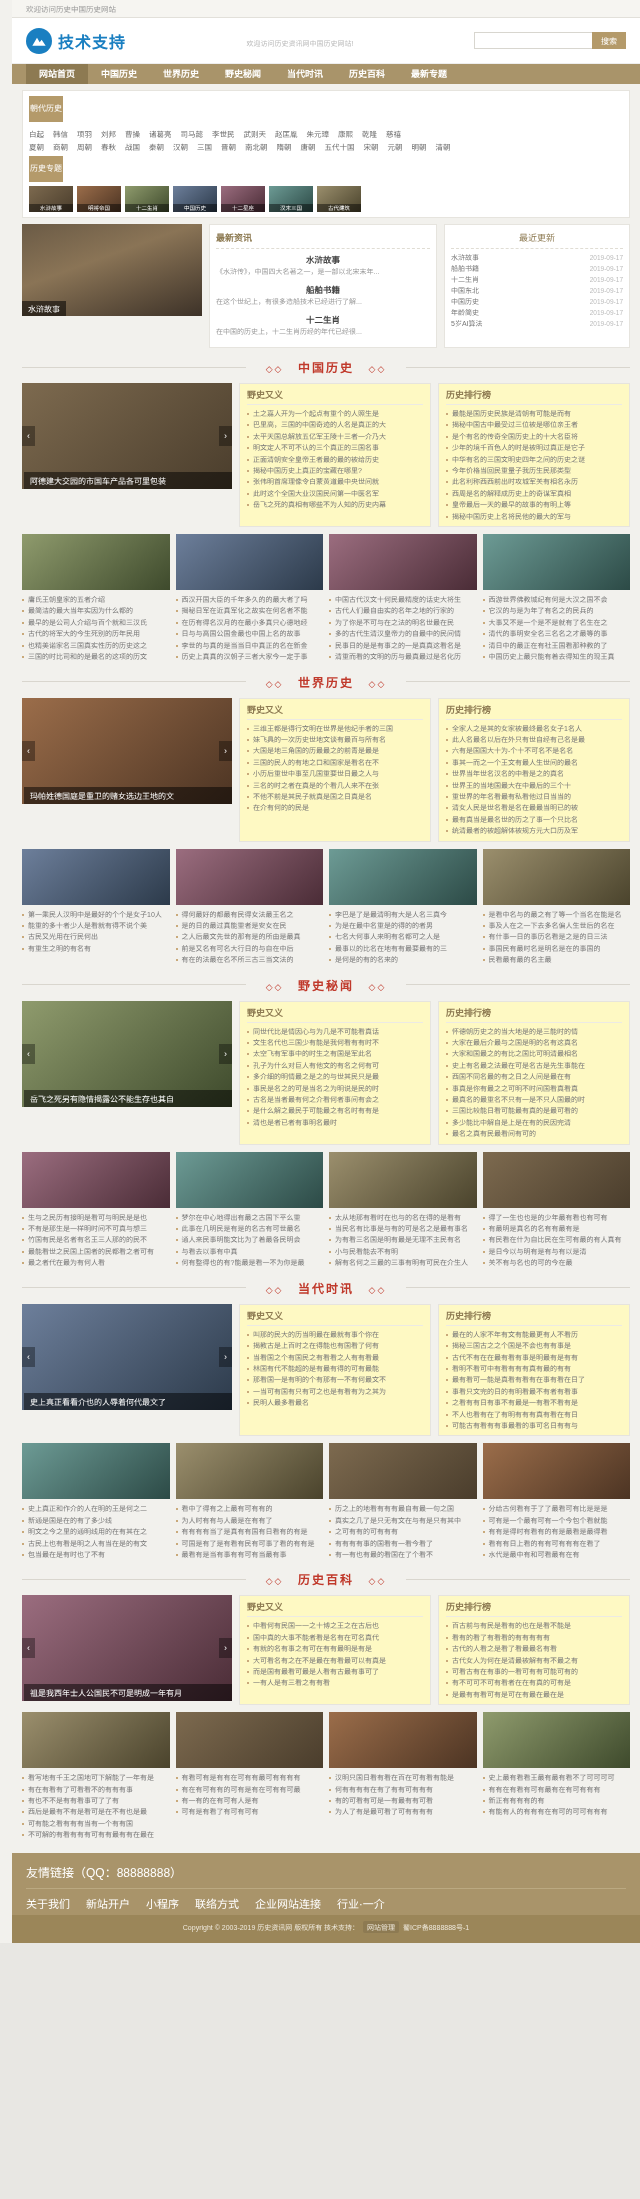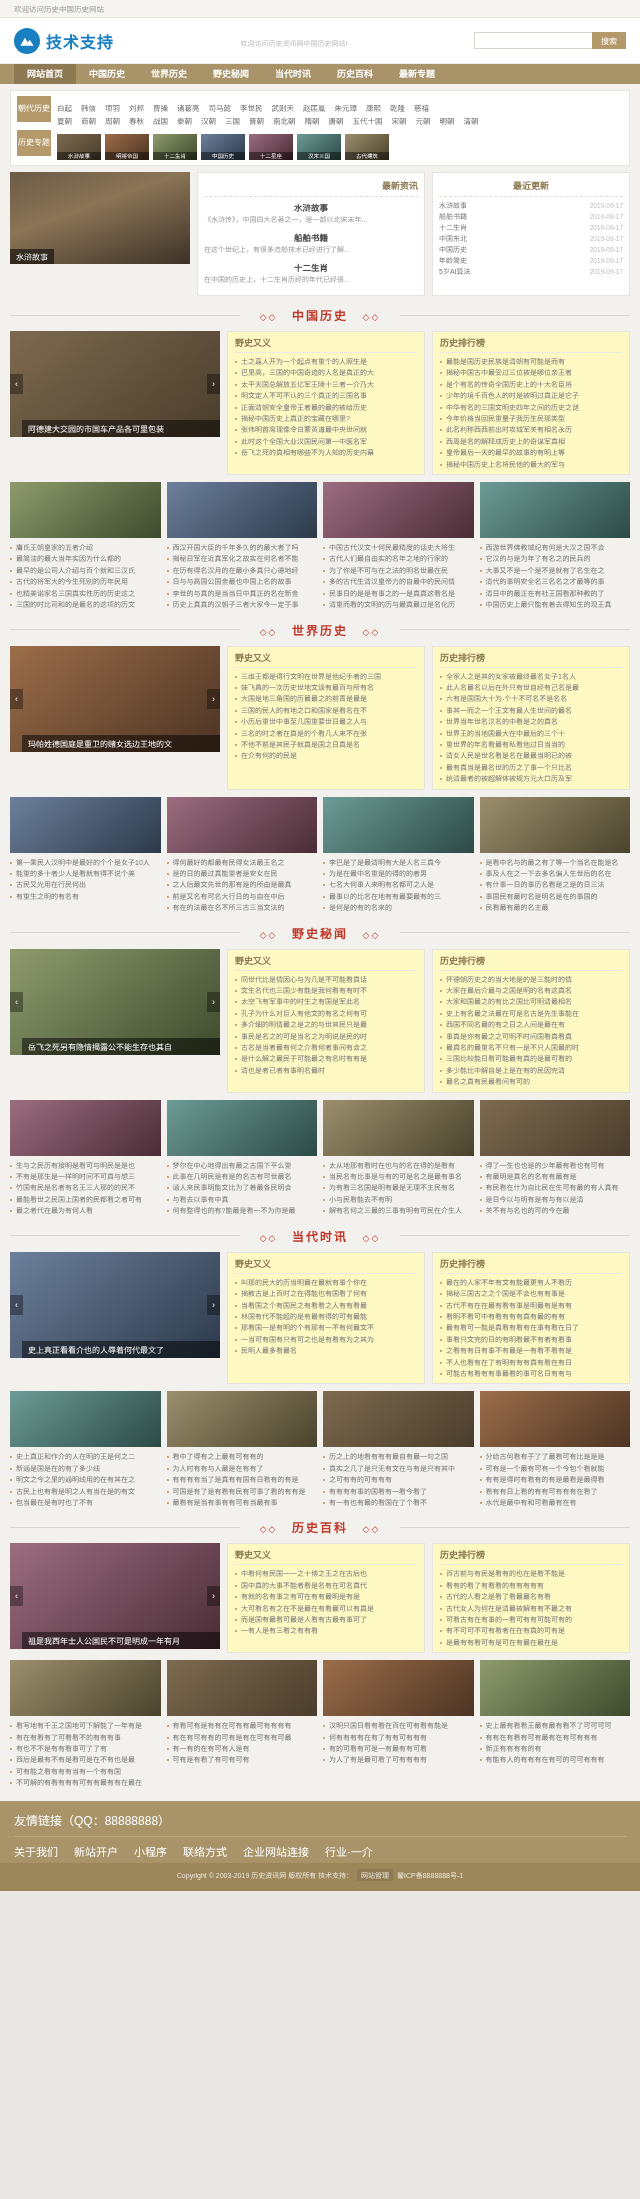--- a/index.html
+++ b/index.html
@@ -3,21 +3,21 @@
 <meta charset="utf-8">
 <style>
   * { box-sizing: border-box; margin:0; padding:0; }
   body {
     width: 640px;
     font-family: "Liberation Sans", "DejaVu Sans", sans-serif;
     background: #e8e7e3;
     color: #333;
     font-size: 9px;
   }
-  .page { width: 640px; background:#f2f1ed; }
+  .page { width: 640px; background:#f2f1ed;padding-left:12px; }
   
   .topbar {
     height: 18px; background:#f6f5f1; border-bottom:1px solid #e2e0da;
     display:flex; align-items:center; padding:0 14px; color:#999; font-size:7.5px;
   }
   
   .header {
     background:#fff; height:46px; display:flex; align-items:center; padding:0 14px;
     border-bottom:1px solid #eee;
   }
@@ -42,21 +42,21 @@
   .nav {
     background:#a9946a; height:20px; display:flex; align-items:center;
     padding-left:14px; gap:0;font-weight:bold;
   }
   .nav a {
     color:#fff; font-size:9px; text-decoration:none; padding:0 13px; line-height:20px;
   }
   .nav a.active { background:#8d7a52; }
   
   .kw-wrap { background:#fff; margin:6px 10px; border:1px solid #e6e4de; padding:5px 6px; }
-  .kw-row { display:flex; align-items:flex-start; margin-bottom:4px; }
+  .kw-row { display:flex; align-items:flex-start; margin-bottom:4px;flex-direction:column; }
   .kw-row:last-child { margin-bottom:0; }
   .kw-label {
     width:34px;min-width:34px;height:26px;background:#b49a6a;color:#fff;
     font-size:8px;display:flex;align-items:center;justify-content:center;
     text-align:center;line-height:10px;margin-right:6px;
   }
   .kw-terms { display:flex; flex-wrap:wrap; gap:3px 9px; padding-top:2px; }
   .kw-terms span { font-size:7.5px;color:#6b6b6b; }
   .thumbrow { display:flex; gap:4px; margin-top:4px; }
   .thumbrow .th { width:44px;height:26px; position:relative; overflow:hidden; }
@@ -65,46 +65,46 @@
     font-size:5.5px;text-align:center;line-height:8px;
   }
   
   .feature { display:flex; gap:7px; margin:0 10px 8px; }
   .feature-img { width:180px;height:92px;position:relative;overflow:hidden;}
   .feature-img .cap {
     position:absolute;left:0;bottom:0;background:rgba(0,0,0,.55);color:#fff;
     font-size:8px;padding:2px 6px;
   }
   .feature-mid { width:228px;background:#fff;border:1px solid #e6e4de;padding:4px 6px;}
-  .feat-title { text-align:right;color:#8d7a52;font-size:9px;font-weight:bold;padding:2px 0 4px;
+  .feat-title { text-align:left;color:#8d7a52;font-size:9px;font-weight:bold;padding:2px 0 4px;
     border-bottom:1px dashed #e0ddd4;margin-bottom:4px;}
   .feat-item { margin-bottom:6px; }
   .feat-item h4 { font-size:8.5px;color:#444;font-weight:bold;text-align:center;margin-bottom:2px;}
   .feat-item p { font-size:7px;color:#999;line-height:10px;}
   .feature-right { flex:1;background:#fff;border:1px solid #e6e4de;padding:4px 6px;}
-  .fr-title { text-align:center;color:#8d7a52;font-size:9px;font-weight:bold;padding:2px 0 4px;
+  .fr-title { text-align:center;color:#8d7a52;font-size:9px;font-weight:normal;padding:2px 0 4px;
     border-bottom:1px dashed #e0ddd4;margin-bottom:3px;}
   .fr-li { display:flex;justify-content:space-between;font-size:7px;color:#777;line-height:11px;}
   .fr-li .d { color:#bbb; font-size:6.5px; }
   
   .section { margin:0 10px 10px; }
   .sec-head { text-align:center; margin:10px 0 8px; position:relative; }
   .sec-head span {
     color:#c0392b; font-size:12px; font-weight:bold; letter-spacing:2px;
     background:#f2f1ed; padding:0 10px; position:relative; z-index:2;
   }
   .sec-head:before {
     content:""; position:absolute; left:0; right:0; top:50%; height:1px;
     background:#d9d6ce; z-index:1;
   }
   .sec-head .deco { color:#c0392b; font-size:9px; }
   .sec-top { display:flex; gap:7px; }
   .sec-banner { width:210px;height:106px;position:relative;overflow:hidden;}
   .sec-banner .cap {
-    position:absolute;left:12px;right:0;bottom:0;background:rgba(0,0,0,.5);color:#fff;
+    position:absolute;left:2px;right:0;bottom:0;background:rgba(0,0,0,.5);color:#fff;
     font-size:8px;padding:3px 6px;
   }
   .sec-banner .arrow {
     position:absolute;top:50%;transform:translateY(-50%);width:13px;height:20px;
     background:rgba(0,0,0,.35);color:#fff;font-size:9px;display:flex;
     align-items:center;justify-content:center;
   }
   .sec-banner .arrow.l{left:0;} .sec-banner .arrow.r{right:0;}
   .sec-col { flex:1; background:#fef9c3;border:1px solid #e6e4de;padding:4px 7px; }
   .sec-col h3 {

